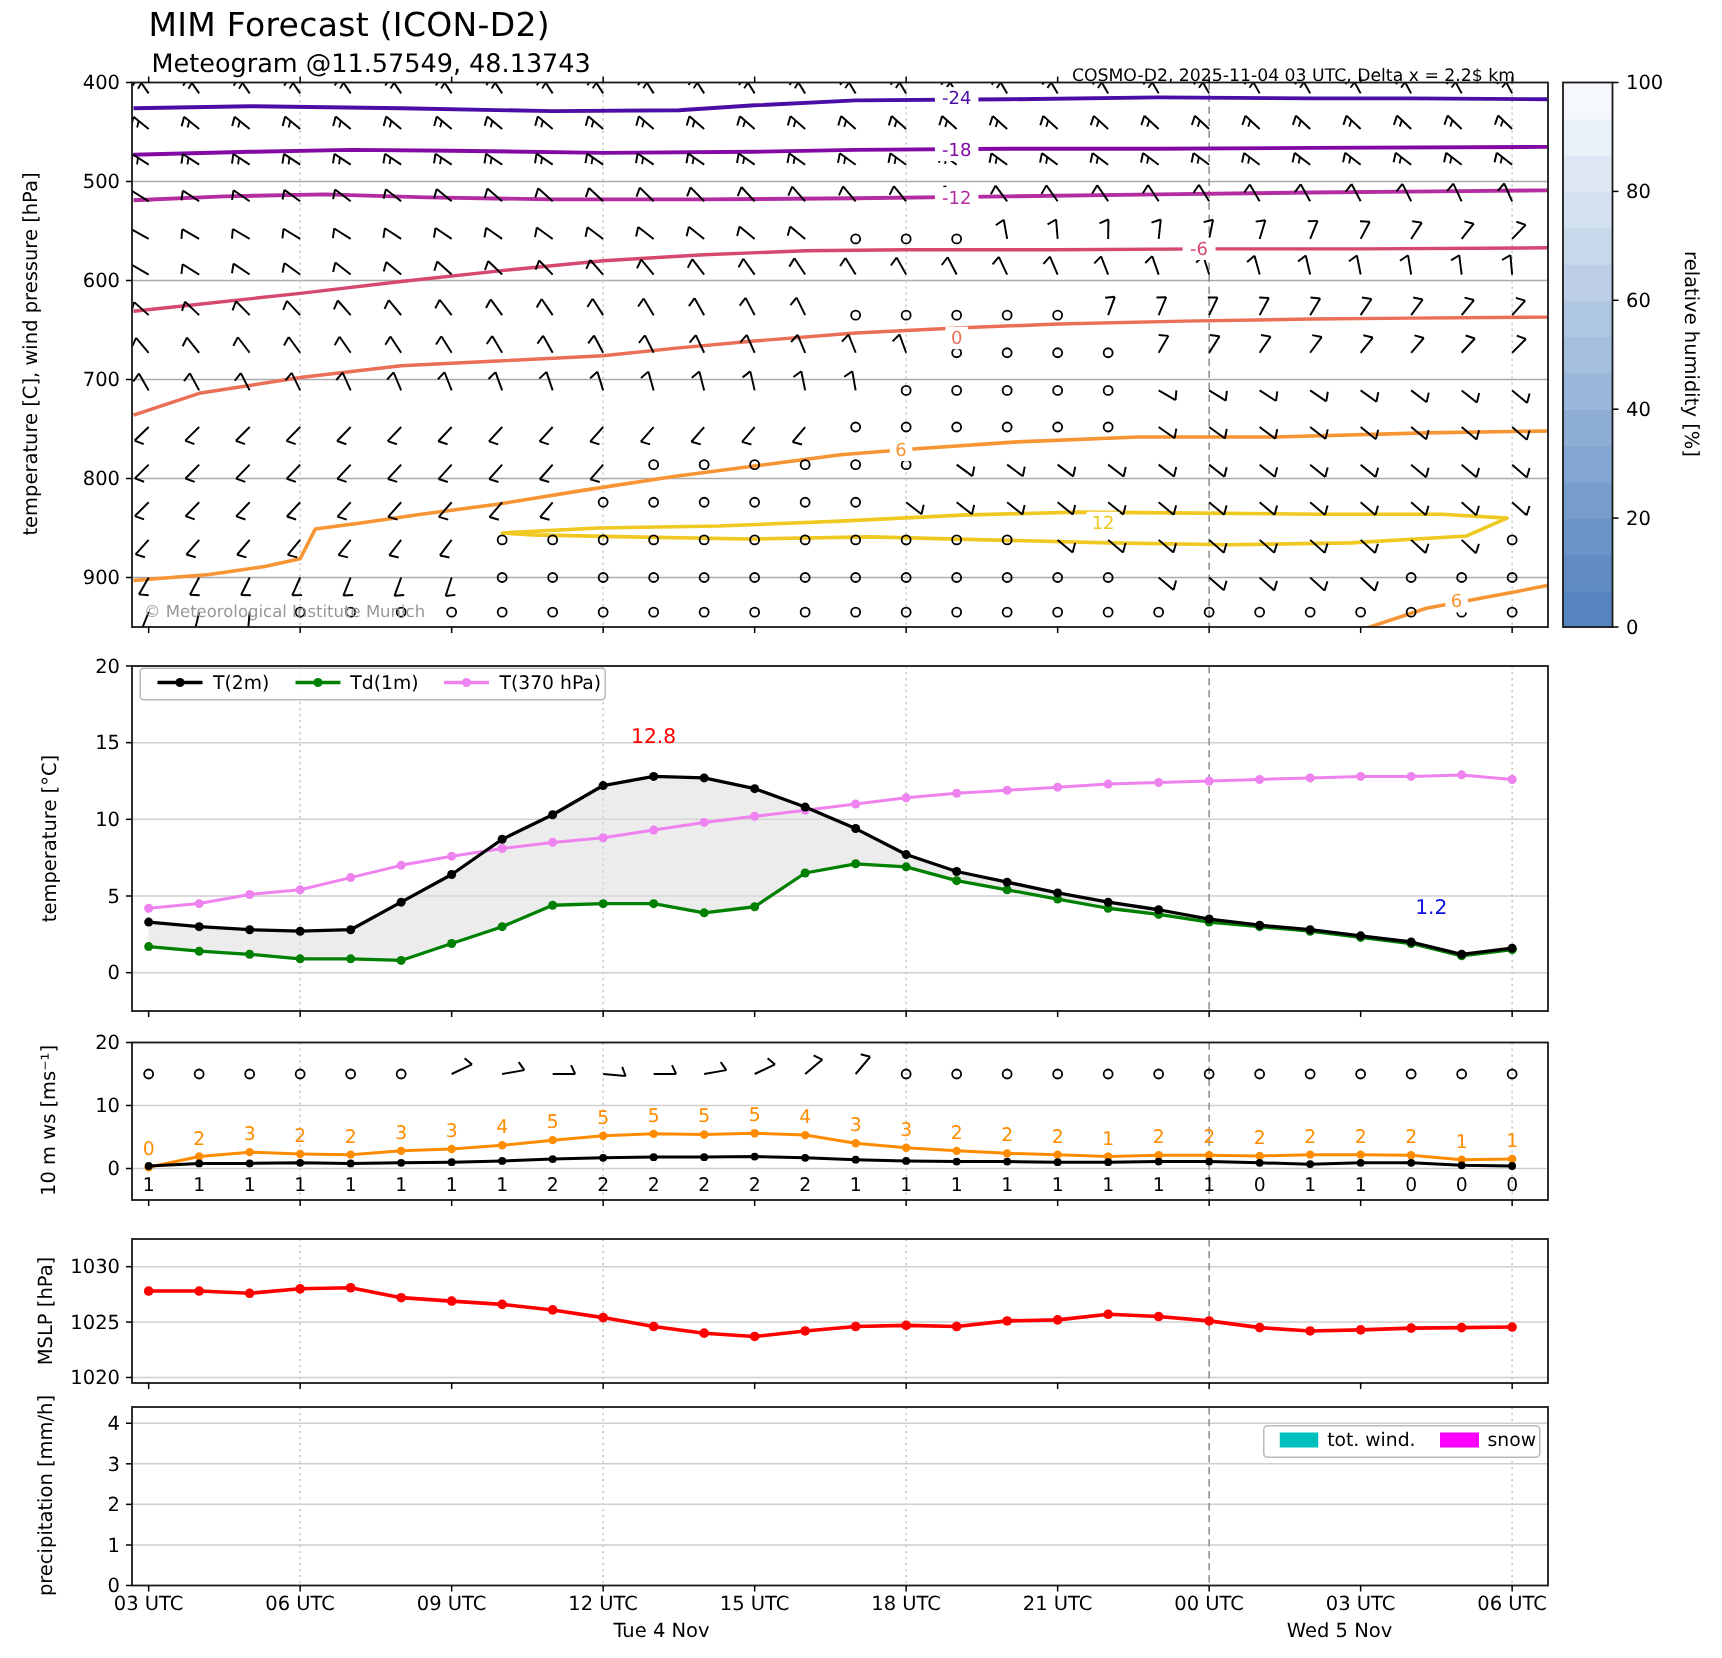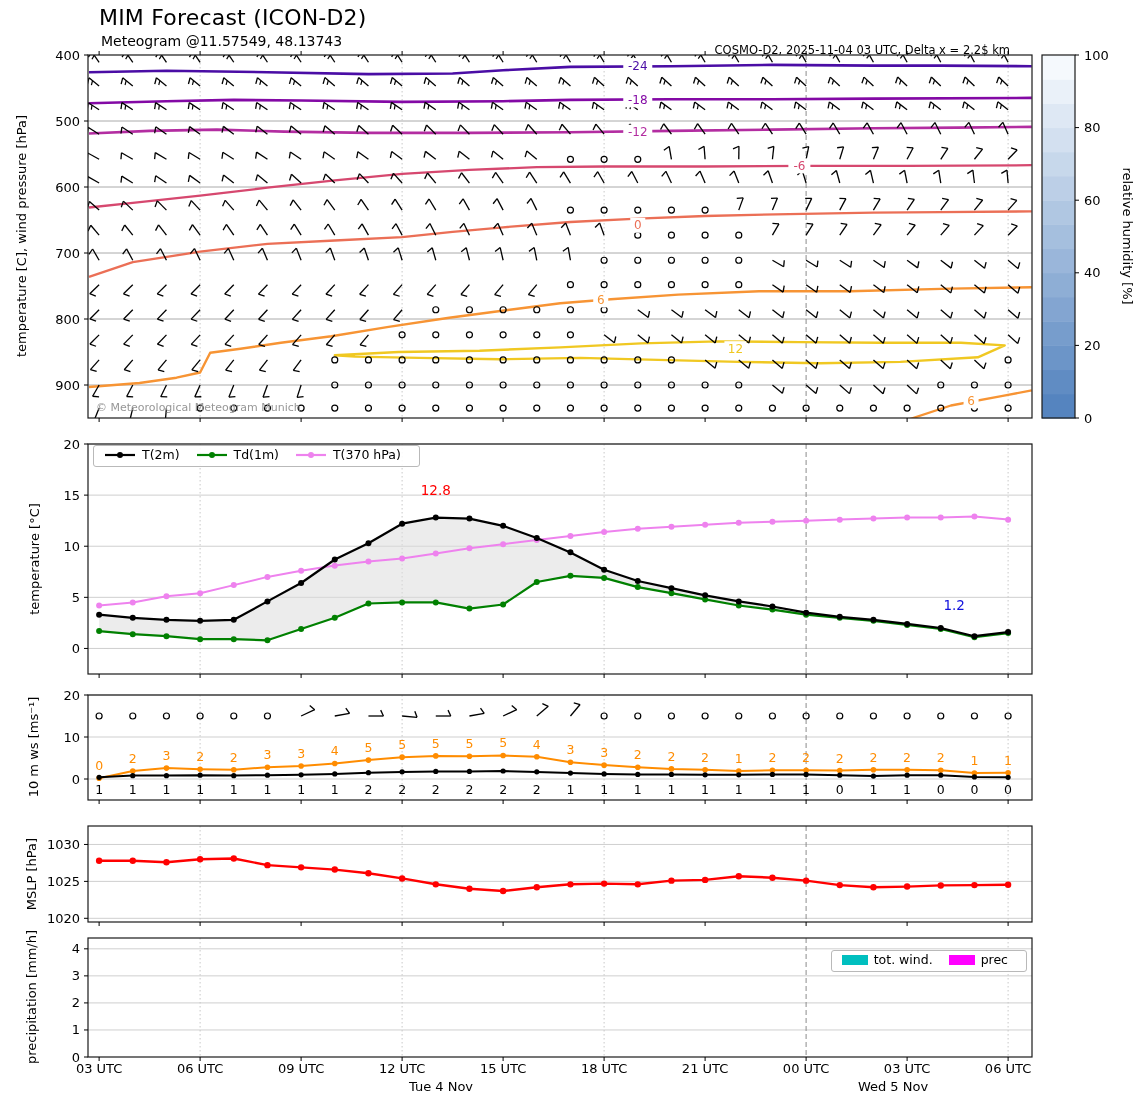--- a/index.html
+++ b/index.html
@@ -1,25 +1,25 @@
 <!DOCTYPE html>
 <html><head>
 <meta charset="utf-8">
 <style>
   html,body{margin:0;padding:0;background:#fff;}
   .fig{position:relative;width:1148px;height:1105px;background:#fff;
        font-family:"DejaVu Sans","Liberation Sans",sans-serif;color:#000;overflow:hidden;}
   .abs{position:absolute;}
   .title{left:99px;top:5px;font-size:22px;letter-spacing:.2px;}
-  .subtitle{left:101px;top:33px;font-size:14px;}
+  .subtitle{left:101px;top:33px;font-size:17px;}
   .runinfo{left:650px;top:31px;width:360px;text-align:right;font-size:11.5px;margin-top:12px;}
   .ylab{white-space:nowrap;font-size:13px;transform:translate(-50%,-50%) rotate(-90deg);}
   .ylabR{white-space:nowrap;font-size:13px;transform:translate(-50%,-50%) rotate(90deg);}
   .watermark{left:96px;top:401px;font-size:11px;color:#979797;}
-  .legend{display:flex;align-items:center;gap:16px;padding:3px 18px 4px 10px;
+  .legend{display:flex;align-items:center;gap:16px;padding:3px 2px 4px 10px;
           border:1px solid #b9b9b9;border-radius:3px;background:rgba(255,255,255,.88);
           font-size:12.5px;line-height:1;}
   .legend .item{display:flex;align-items:center;gap:6px;}
   svg text{font-family:"DejaVu Sans","Liberation Sans",sans-serif;}
 </style>
 </head>
 <body>
 
 <div class="fig">
   <div class="abs title">MIM Forecast (ICON-D2)</div>
@@ -1378,21 +1378,21 @@
       </g>
     </svg>
 
   <div class="abs ylab" style="left:21px;top:236px">temperature [C], wind pressure [hPa]</div>
   <div class="abs ylabR" style="left:1127px;top:236px">relative humidity [%]</div>
   <div class="abs ylab" style="left:34px;top:559px">temperature [°C]</div>
   <div class="abs ylab" style="left:33px;top:747px">10 m ws [ms⁻¹]</div>
   <div class="abs ylab" style="left:31px;top:874px">MSLP [hPa]</div>
   <div class="abs ylab" style="left:31px;top:997px">precipitation [mm/h]</div>
 
-  <div class="abs watermark">© Meteorological Meteogram Munich</div>
+  <div class="abs watermark">© Meteorological Institute Munich</div>
 
   <div class="abs legend" id="legend-temp" style="left:93px;top:445px">
       <span class="item">
         <svg width="32" height="12">
           <line x1="1" y1="6" x2="31" y2="6" stroke="#000000" stroke-width="2.2"></line>
           <circle cx="16" cy="6" r="3" fill="#000000"></circle>
         </svg>
         <span>T(2m)</span>
       </span>
       <span class="item">
@@ -1414,16 +1414,16 @@
       <span class="item">
         <svg width="26" height="12">
           <rect x="0" y="1" width="26" height="10" fill="#00bfbf"></rect>
         </svg>
         <span>tot. wind.</span>
       </span>
       <span class="item">
         <svg width="26" height="12">
           <rect x="0" y="1" width="26" height="10" fill="#ff00ff"></rect>
         </svg>
-        <span>prec</span>
+        <span>snow</span>
       </span>
     </div>
 </div>
 
 </body></html>

